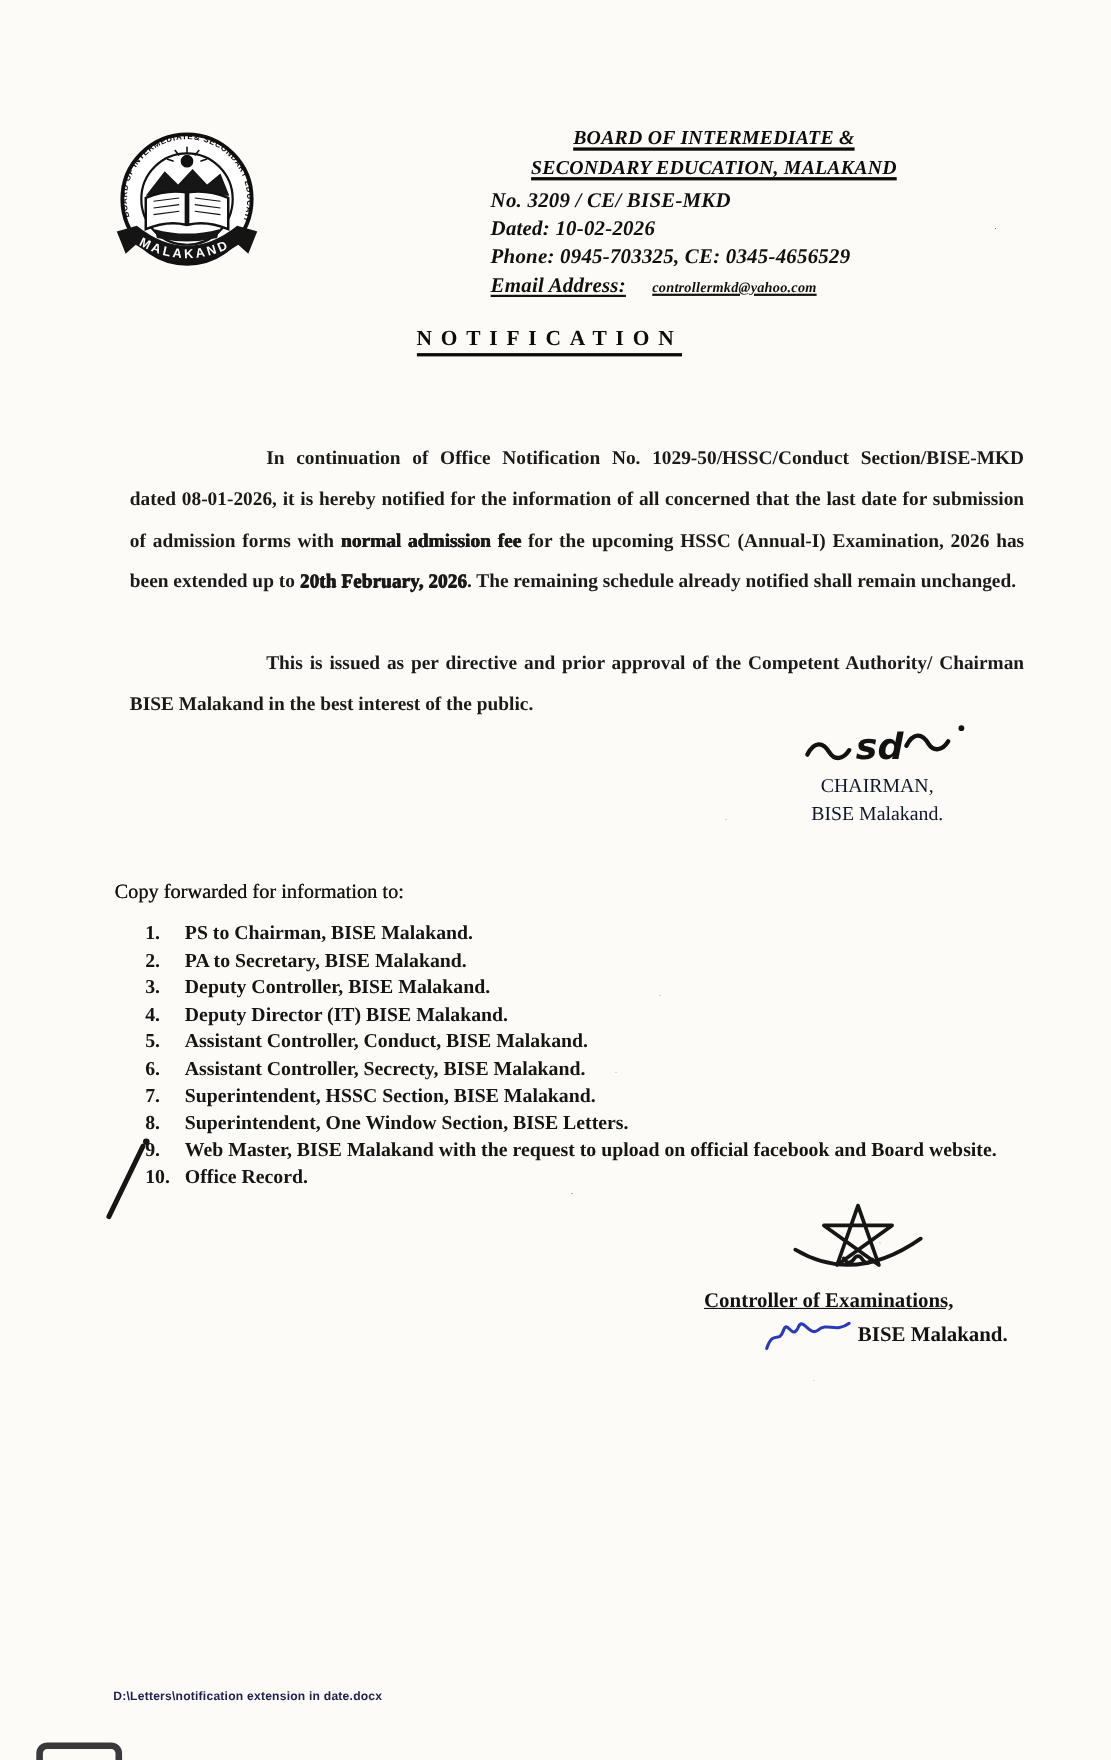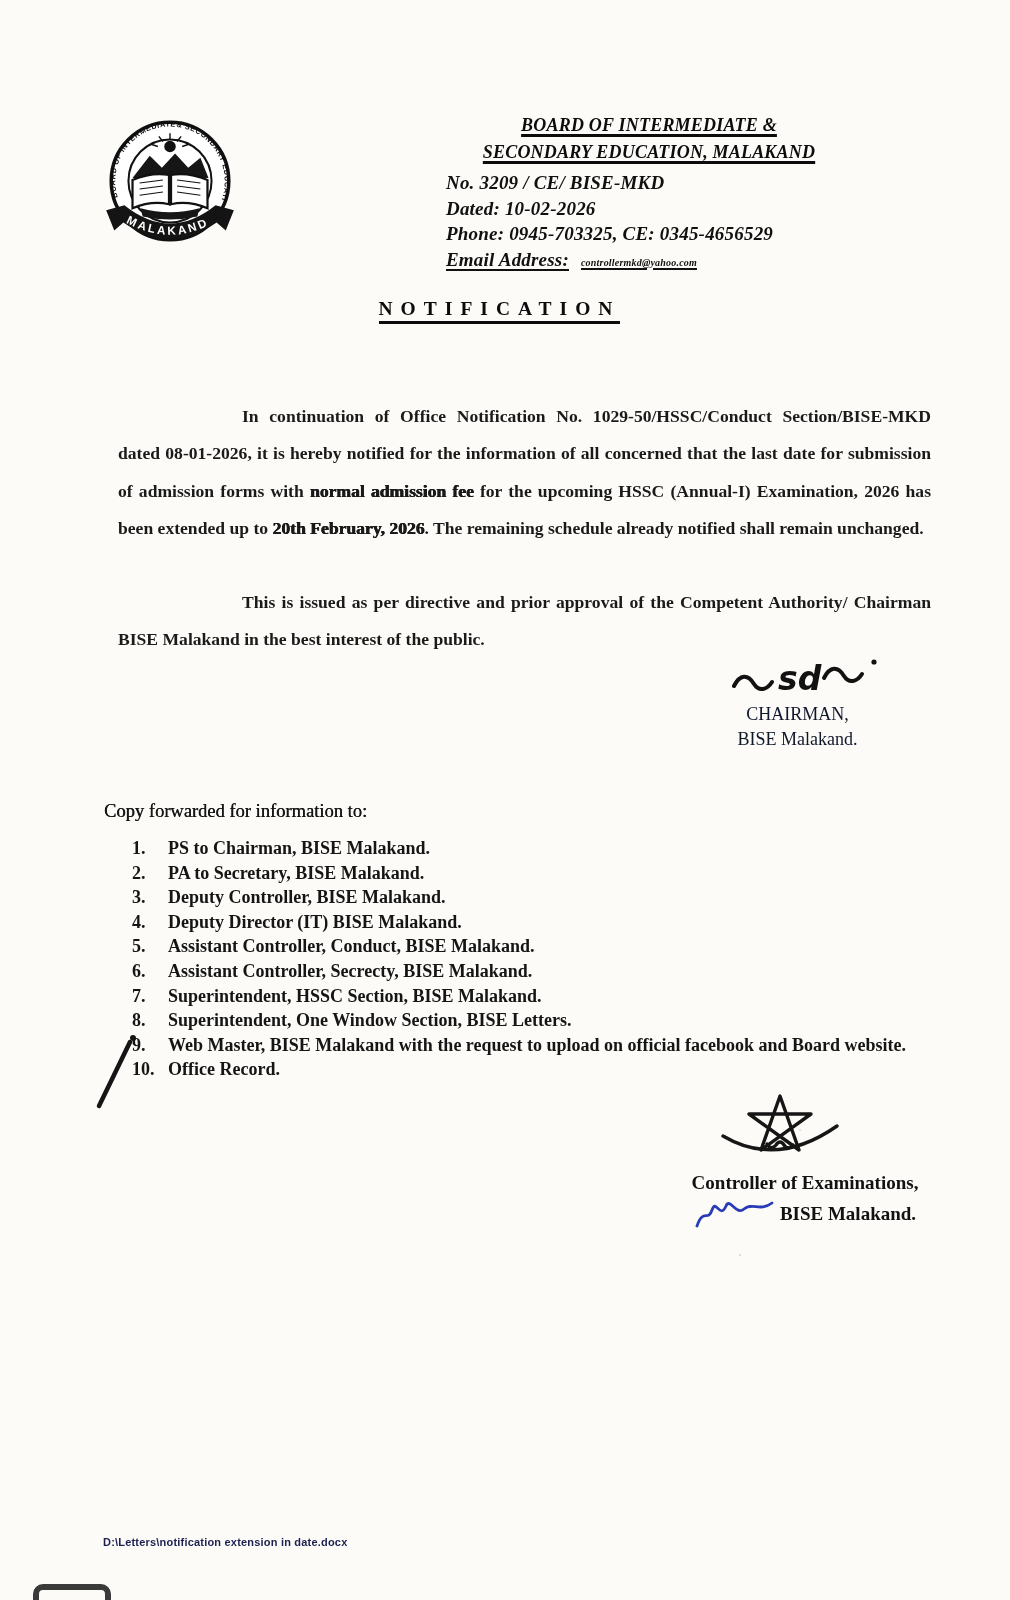--- a/index.html
+++ b/index.html
@@ -32,21 +32,21 @@
     text-decoration:underline; text-decoration-thickness:2.5px; text-underline-offset:3px;
     letter-spacing:.2px;
   }
   .contact { padding-left:28px; margin-top:4px; }
   .contact-line {
     font-weight:700; font-style:italic; font-size:19px; line-height:25.5px; color:#101010;
     letter-spacing:.2px;
   }
   .email-label { text-decoration:underline; text-decoration-thickness:2px; text-underline-offset:3px; }
   .email-value {
-    font-size:10px; margin-left:12px;
+    font-size:13px; margin-left:24px;
     text-decoration:underline; text-decoration-thickness:1.5px; text-underline-offset:2px;text-align:right;
   }
   
   .notif-title { position:absolute; left:0; right:11px; top:298px; text-align:center; }
   .notif-title span {
     font-weight:700; font-size:19.5px; letter-spacing:8px; color:#0c0c0c;
     border-bottom:3px solid #0c0c0c; padding-bottom:2px;
   }
   
   .para {
@@ -65,22 +65,22 @@
   .copy-head { position:absolute; left:104px; top:801px; font-size:18.5px; color:#161616;
     text-shadow:.3px 0 0 currentColor; }
   .copy-list { position:absolute; left:132px; top:836px; width:792px; margin:0; padding:0; list-style:none; }
   .copy-list li { display:flex; font-weight:700; font-size:18px; line-height:24.6px; color:#151515; }
   .copy-list .num { width:36px; flex:0 0 36px; }
   .copy-list .txt { flex:1; }
   .slash-svg { position:absolute; left:92px; top:1032px; }
   
   .sig-controller { position:absolute; left:640px; top:1092px; width:330px; height:140px; }
   .star-svg { position:absolute; left:75px; top:0; }
-  .ctrl-line1 { position:absolute; left:0; top:80px; width:330px; text-align:center;
-    font-weight:700; font-size:19px; color:#121212; }
+  .ctrl-line1 { position:absolute; left:0; top:80px; width:330px; 
+    font-weight:700; font-size:19px; color:#121212;text-decoration:underline; }
   .ctrl-line2 { position:absolute; left:0; top:104px; width:330px; display:flex;
     justify-content:center; align-items:center; gap:6px; }
   .ctrl-line2 .sig-line { font-weight:700; font-size:19px; color:#121212; }
   
   .footer-filename {
     position:absolute; left:103px; top:1536px;
     font-family:"Liberation Sans", sans-serif;
     font-weight:700; font-size:11px; letter-spacing:.2px; color:#1c2050;
     filter:blur(.2px);
   }

